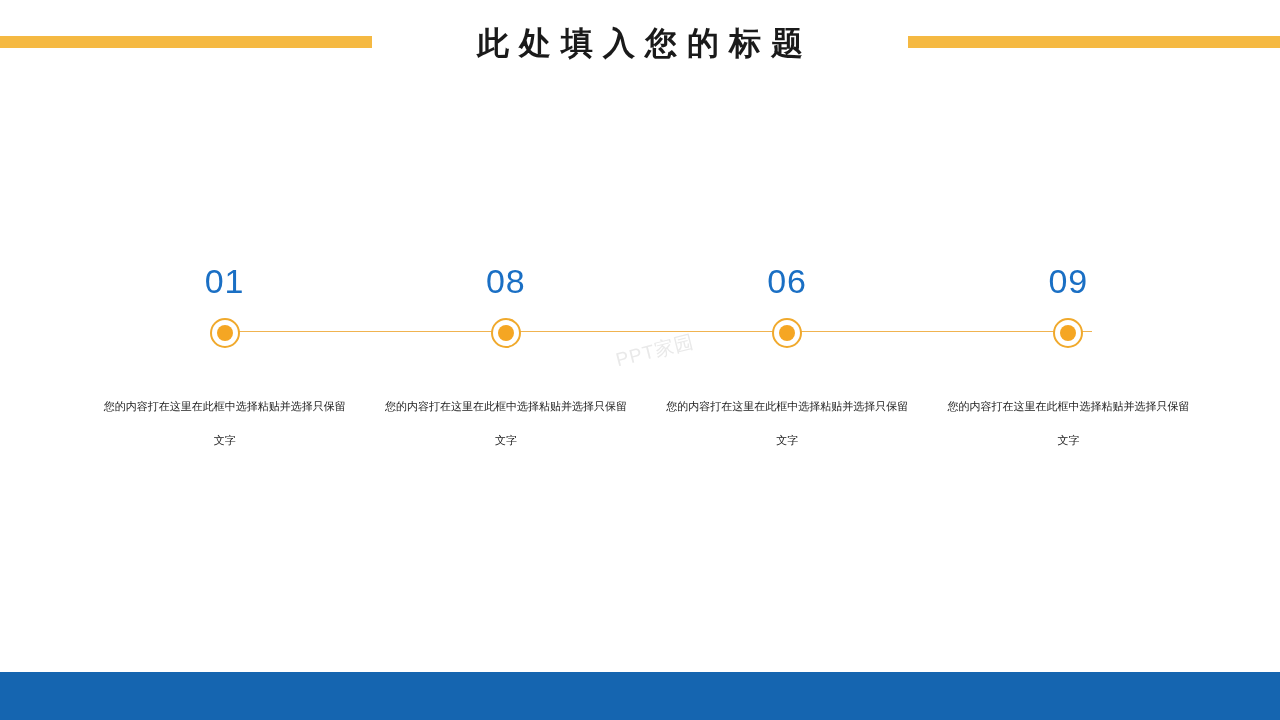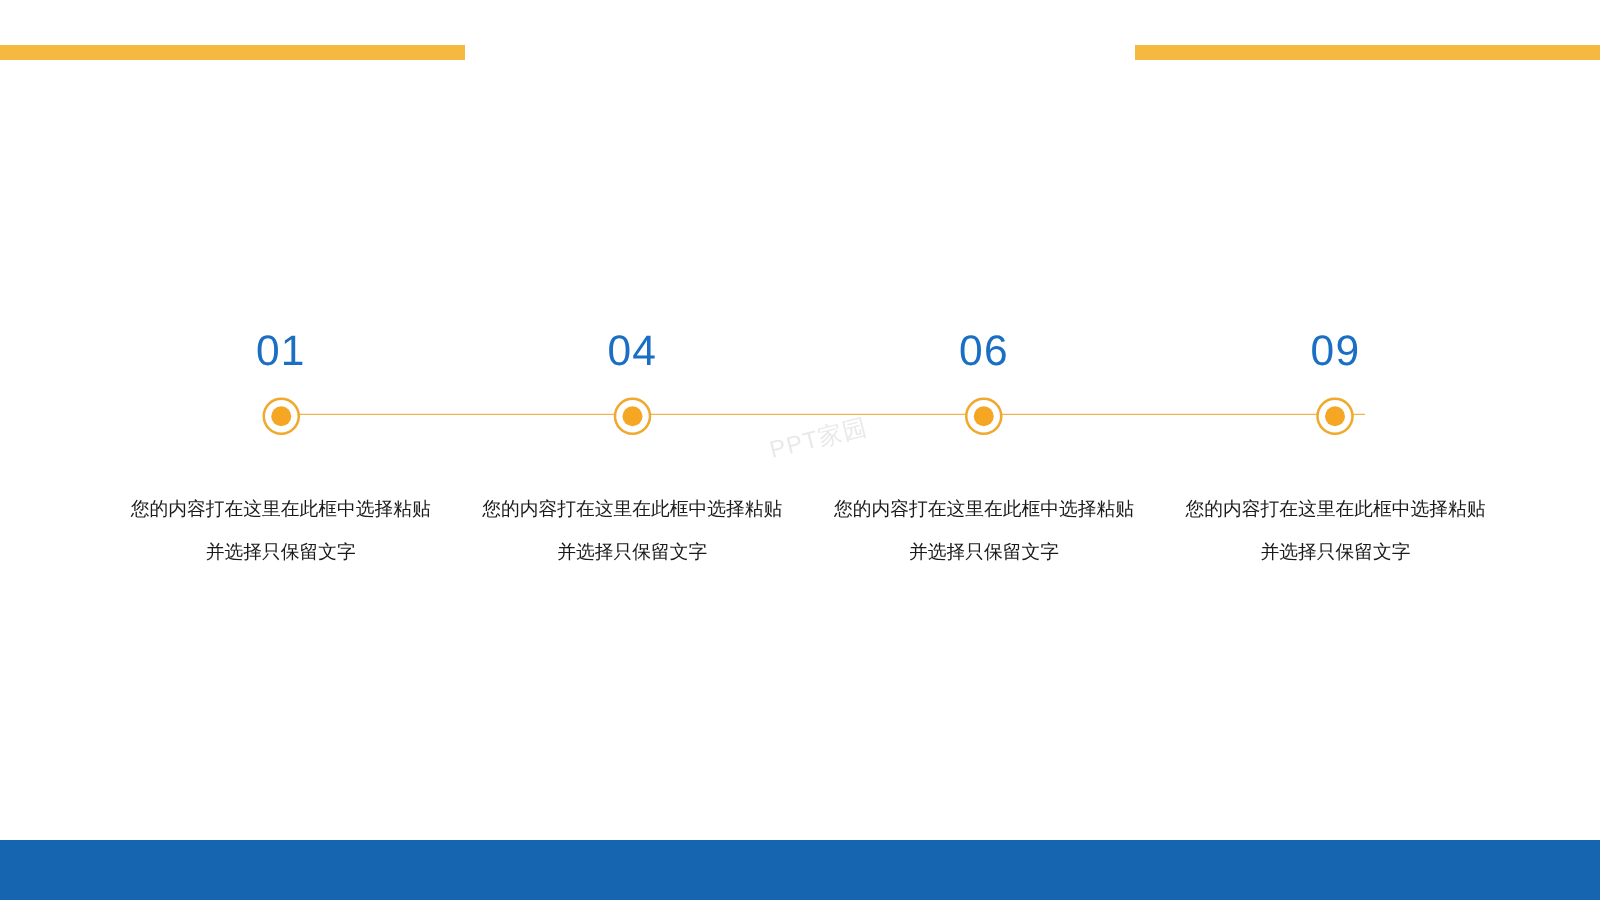--- a/index.html
+++ b/index.html
@@ -123,21 +123,21 @@
     border-radius: 50%;
     background: #f5a623;
   }
   .node-text {
     position: absolute;
     top: 150px;
     left: 0;
     width: 100%;
     text-align: center;
     font-family: "DejaVu Sans", sans-serif;
-    font-size: 15px;
+    font-size: 11px;
     line-height: 34px;
     color: #1a1a1a;
     padding: 0 18px;
     box-sizing: border-box;
   }
 
   
   .watermark {
     position: absolute;
     left: 565px;
@@ -164,34 +164,35 @@
   }
 </style>
 </head>
 <body>
 
 <div class="slide">
 
   <div class="header">
     <div class="rule-left"></div>
     <div class="rule-right"></div>
+    <div class="slide-title">此处填入您的标题</div>
   </div>
 
   <div class="timeline">
     <div class="timeline-line"></div>
     <div class="nodes">
 
       <div class="node">
         <div class="node-number">01</div>
         <div class="node-dot"></div>
         <div class="node-text">您的内容打在这里在此框中选择粘贴并选择只保留文字</div>
       </div>
 
       <div class="node">
-        <div class="node-number">04</div>
+        <div class="node-number">08</div>
         <div class="node-dot"></div>
         <div class="node-text">您的内容打在这里在此框中选择粘贴并选择只保留文字</div>
       </div>
 
       <div class="node">
         <div class="node-number">06</div>
         <div class="node-dot"></div>
         <div class="node-text">您的内容打在这里在此框中选择粘贴并选择只保留文字</div>
       </div>
 

